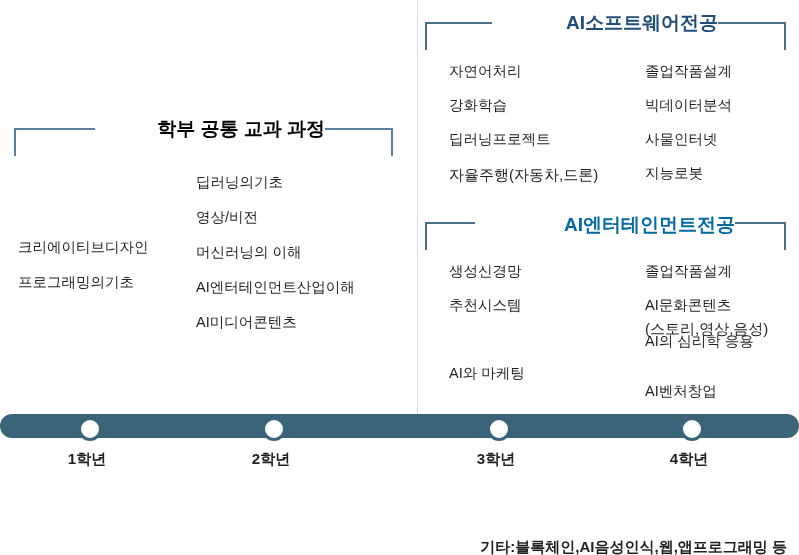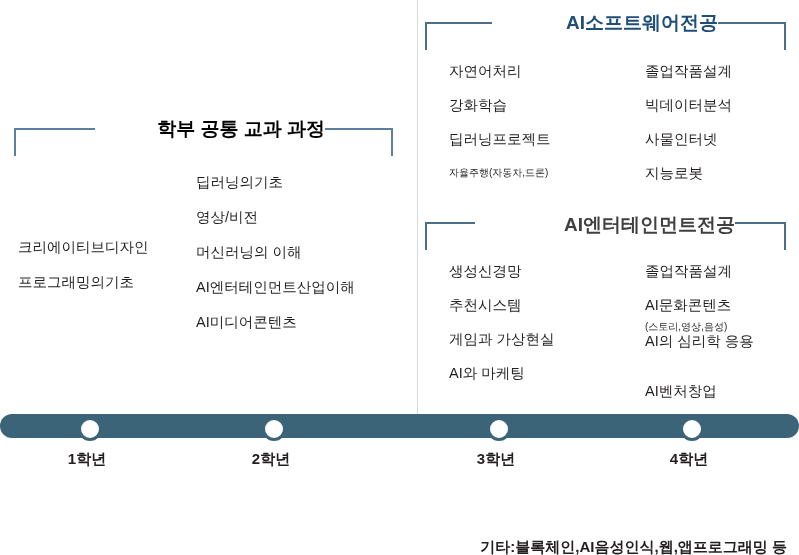--- a/index.html
+++ b/index.html
@@ -43,32 +43,32 @@
   }
   .title-common {
     color: #000000;
     font-size: 19px;
   }
   .title-sw {
     color: #1f4e79;
     font-size: 19px;
   }
   .title-ent {
-    color: #404040;
+    color: #0369a1;
     font-size: 19px;
   }
 
   .course {
     position: absolute;
     font-size: 14.5px;
     color: #231f20;
     white-space: nowrap;
   }
   .course.small {
-    font-size: 10px;
+    font-size: 15px;
   }
 
   
   .timeline-bar {
     position: absolute;
     left: 0;
     top: 414px;
     width: 799px;
     height: 24px;
     background: #3c6478;
@@ -136,21 +136,20 @@
   <div class="course" style="left:645px; top:96px;">빅데이터분석</div>
   <div class="course" style="left:645px; top:130px;">사물인터넷</div>
   <div class="course" style="left:645px; top:164px;">지능로봇</div>
 
   <div class="bracket" style="left:425px; top:222px; width:357px; height:26px; border-bottom:none;"></div>
   <div style="position:absolute; left:475px; top:210px; width:260px; height:26px; background:#ffffff;"></div>
   <div class="title title-ent" style="left:475px; top:212px; width:260px;">AI엔터테인먼트전공</div>
 
   <div class="course" style="left:449px; top:262px;">생성신경망</div>
   <div class="course" style="left:449px; top:296px;">추천시스템</div>
-  <div class="course" style="left:449px; top:330px;">게임과 가상현실</div>
   <div class="course" style="left:449px; top:364px;">AI와 마케팅</div>
 
   <div class="course" style="left:645px; top:262px;">졸업작품설계</div>
   <div class="course" style="left:645px; top:296px;">AI문화콘텐츠</div>
   <div class="course small" style="left:645px; top:320px;">(스토리,영상,음성)</div>
   <div class="course" style="left:645px; top:332px;">AI의 심리학 응용</div>
   <div class="course" style="left:645px; top:382px;">AI벤처창업</div>
 
   <div class="timeline-bar"></div>
 

